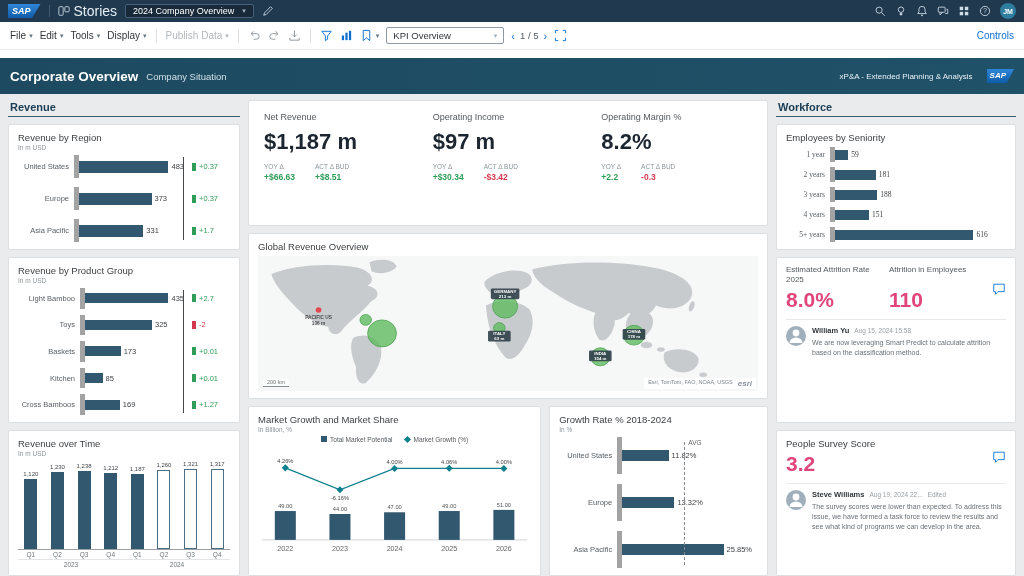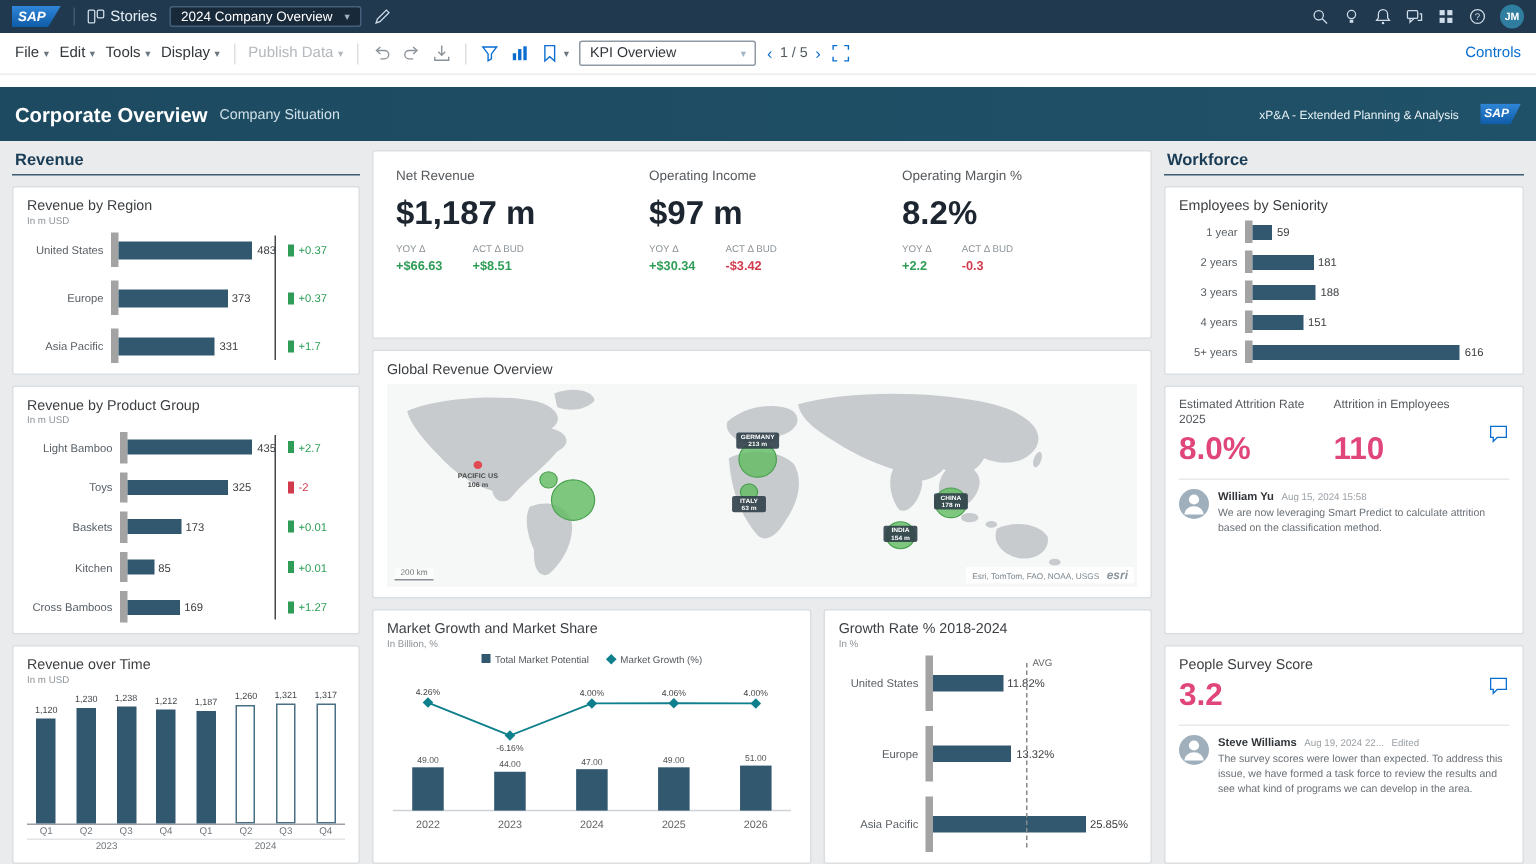--- a/index.html
+++ b/index.html
@@ -3,21 +3,21 @@
 <meta charset="utf-8">
 <style>
   *{box-sizing:border-box;margin:0;padding:0}
   html,body{width:1024px;height:576px;overflow:hidden}
   body{font-family:"Liberation Sans",sans-serif;background:#e9ebec;color:#333}
 
   
   .shell{height:22px;background:#20394f;display:flex;align-items:center;padding:0 8px;gap:8px;color:#dce7f0}
   .sap-logo{background:linear-gradient(180deg,#2f86d8,#0f5ca8);clip-path:polygon(0 0,100% 0,74% 100%,0 100%);padding:1px 10px 1px 4px;font-weight:bold;font-style:italic;font-size:9px;color:#fff;line-height:12px}
   .shell-sep{width:1px;height:12px;background:#42596d}
-  .shell-item{display:flex;align-items:center;gap:4px;font-size:10px;color:#e6eef5}
+  .shell-item{display:flex;align-items:center;gap:4px;font-size:14px;color:#e6eef5}
   .story-select{display:flex;align-items:center;gap:8px;background:#18293a;border:1px solid #45607a;border-radius:2px;padding:1px 7px;font-size:9px;color:#fff}
   .car{font-size:7px;color:#9fb4c6}
   .shell-right{margin-left:auto;display:flex;align-items:center;gap:9px}
   .ic{width:12px;height:12px;display:inline-block;color:#cfdde9}
   .ic svg{width:100%;height:100%;display:block}
   .avatar{width:16px;height:16px;border-radius:50%;background:#2f7ea0;color:#fff;font-size:7px;font-weight:bold;display:flex;align-items:center;justify-content:center}
 
   
   .menubar{height:28px;background:#fff;display:flex;align-items:center;padding:0 10px;gap:7px;border-bottom:1px solid #ececec}
   .mi{display:flex;align-items:center;gap:3px;font-size:10px;color:#32363a;cursor:default}
@@ -86,21 +86,21 @@
   .kpi-value{font-size:22px;font-weight:bold;color:#1d2630;margin:7px 0 8px}
   .kpi-subs{display:flex;gap:20px}
   .klbl{font-size:6.5px;color:#8d9499;margin-bottom:2px}
   .kval{font-size:8.5px;font-weight:bold}
   .pos{color:#2f9d57}
   .neg{color:#d23b4e}
 
   
   .map-wrap{flex:1;position:relative;min-height:0;margin-top:4px;background:#f6f7f7}
   .map-wrap svg.map{position:absolute;inset:0;width:100%;height:100%}
-  .map-attr{position:absolute;right:2px;bottom:2px;background:rgba(255,255,255,.85);padding:1px 4px;font-size:5.5px;color:#7c858c;display:flex;align-items:flex-end;gap:5px}
+  .map-attr{position:absolute;right:2px;bottom:2px;background:rgba(255,255,255,.85);padding:1px 4px;font-size:5.5px;color:#7c858c;display:flex;align-items:flex-start;gap:5px}
   .esri{font-size:8px;font-weight:bold;font-style:italic;color:#8d959c}
   .map-scale{position:absolute;left:5px;bottom:4px;font-size:5.5px;color:#777;border-bottom:1px solid #8a8f94;padding:0 4px 1px;background:rgba(255,255,255,.6)}
 
   
   .legend{display:flex;justify-content:center;align-items:center;gap:12px;font-size:6.5px;color:#55595d;margin-top:3px}
   .lg-sq{width:6px;height:6px;background:#32586f;display:inline-block;margin-right:3px}
   .lg-dia{width:5px;height:5px;background:#0e7f8c;display:inline-block;transform:rotate(45deg);margin-right:4px}
   .combo-host{flex:1;min-height:0}
   .combo-host svg{width:100%;height:100%}
 
@@ -587,21 +587,21 @@
             </div>
           </div>
       </div>
     </div>
   </div>
 
   <div class="col">
     <div class="sec-head"><span>Workforce</span></div>
     <div class="card h1">
       <div class="card-title">Employees by Seniority</div>
-      <div class="chart hbar" id="chart-emp" style="display: grid; grid-template-columns: 44px 1fr; row-gap: 5px; align-items: center;">
+      <div class="chart hbar" id="chart-emp" style="display: grid; grid-template-columns: 44px 1fr; row-gap: 5px; align-items: center; font-family: Liberation Serif, serif;">
           <div class="hb-label">1 year</div>
           <div class="hb-track">
             <div class="hb-bar" style="width: 7.75429%; height: 10px;"></div>
             <span class="hb-val">59</span>
           </div>
           <div class="hb-label">2 years</div>
           <div class="hb-track">
             <div class="hb-bar" style="width: 23.7886%; height: 10px;"></div>
             <span class="hb-val">181</span>
           </div>

